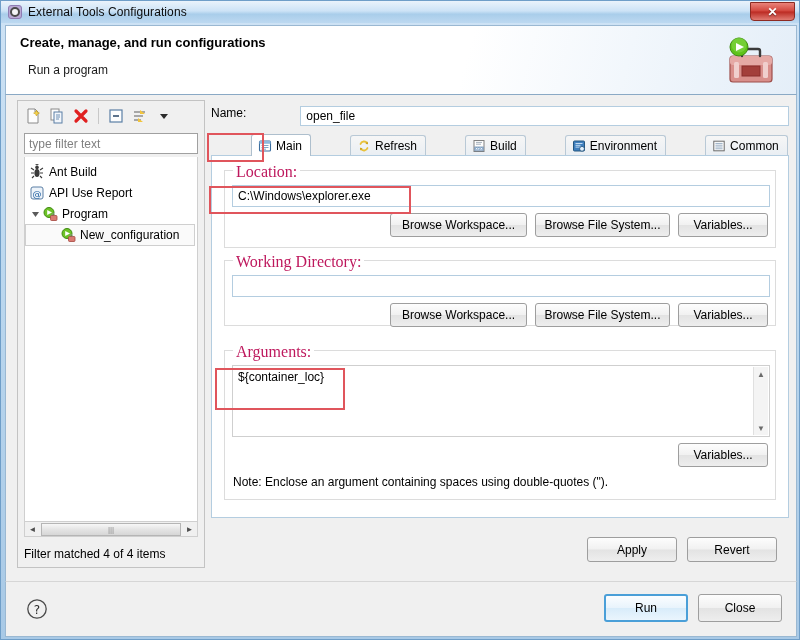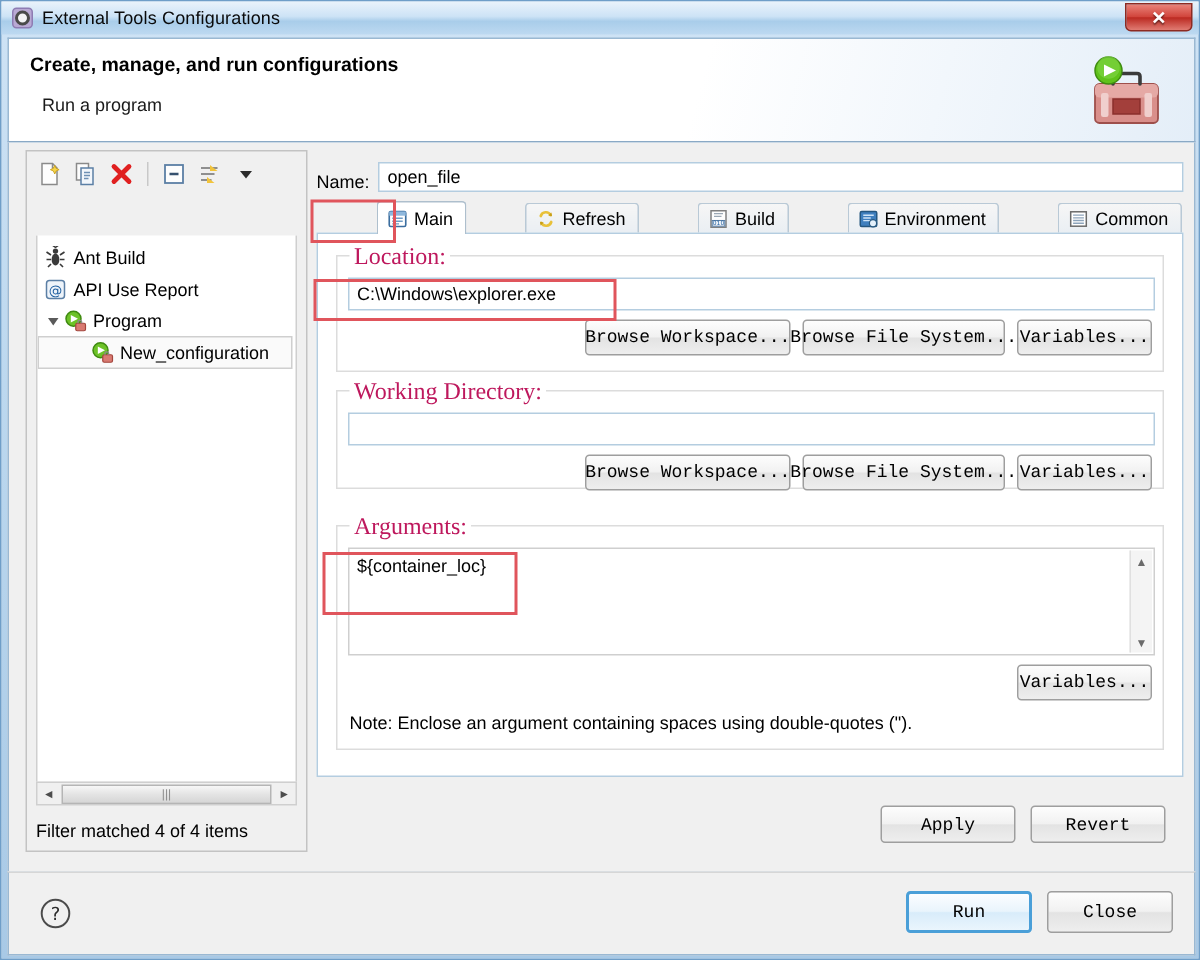--- a/index.html
+++ b/index.html
@@ -252,21 +252,22 @@
     left: 205px; top: 5px;
     width: 578px; height: 468px;
     background: #f0f0f0;
     box-sizing: border-box;
   }
   .name-row {
     position: absolute;
     left: 0; top: 6px;
     width: 578px; height: 22px;
     display: flex;
-    align-items: flex-end;
+    align-items: flex-start;
+    gap: 48px;
   }
   .name-label { font-size: 12px; margin-right: 6px; }
   .name-input {
     flex: 1 1 auto;
     height: 20px;
     background: #fff;
     border: 1px solid #b4cde0;
     box-sizing: border-box;
     display: flex; align-items: center;
     padding-left: 5px;
@@ -351,21 +352,20 @@
     background: linear-gradient(180deg,#fdfdfd 0%,#f1f1f1 48%,#e3e3e3 52%,#eeeeee 100%);
     border: 1px solid #9e9e9e;
     border-radius: 3px;
     box-sizing: border-box;
     display: flex; align-items: center; justify-content: center;
     font-size: 12px;
     color: #000;
     cursor: pointer;
     white-space: nowrap;
     padding: 0 8px;
-    font-family: Liberation Mono, monospace;
   }
   .btn.primary {
     border: 2px solid #4a9fd8;
     background: linear-gradient(180deg,#fbfdff 0%,#e9f4fc 48%,#d8ecfa 52%,#eaf5fd 100%);
     border-radius: 3px;
   }
   .btnrow {
     position: absolute;
     display: flex;
     gap: 8px;
@@ -522,20 +522,21 @@
               <path d="M7 11 L12 15 L7 15 Z" fill="#f2c43c"></path>
             </svg>
           </div>
           <div class="tbtn">
             <svg width="18" height="18" viewBox="0 0 18 18">
               <path d="M5 7 L9 12 L13 7 Z" fill="#2b2b2b"></path>
             </svg>
           </div>
         </div>
 
+        <div class="filter-box">type filter text</div>
 
         <div class="tree">
 
           <div class="tnode indent-1">
             <span class="ticon">
               <svg width="16" height="16" viewBox="0 0 16 16">
                 <ellipse cx="8" cy="9" rx="2.6" ry="4" fill="#3a3a3a"></ellipse>
                 <circle cx="8" cy="3.4" r="1.8" fill="#3a3a3a"></circle>
                 <path d="M5 6 L2 4 M11 6 L14 4 M5 9 L2 9 M11 9 L14 9 M5 12 L3 14 M11 12 L13 14" stroke="#3a3a3a" stroke-width="1.1"></path>
                 <path d="M8 1 L6 -0.5 M8 1 L10 -0.5" stroke="#3a3a3a" stroke-width="1"></path>

